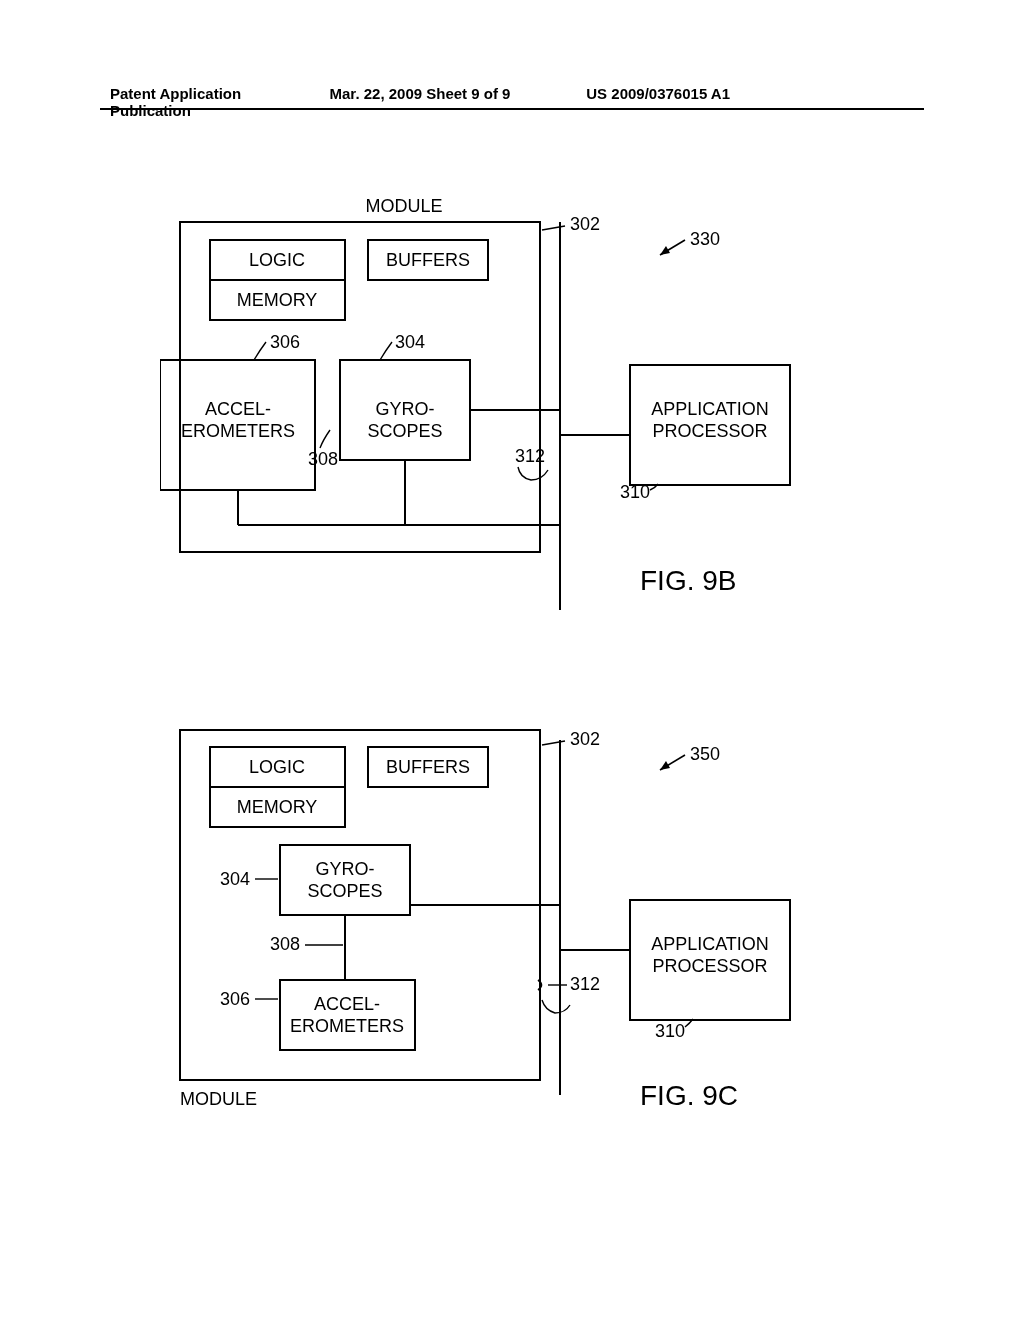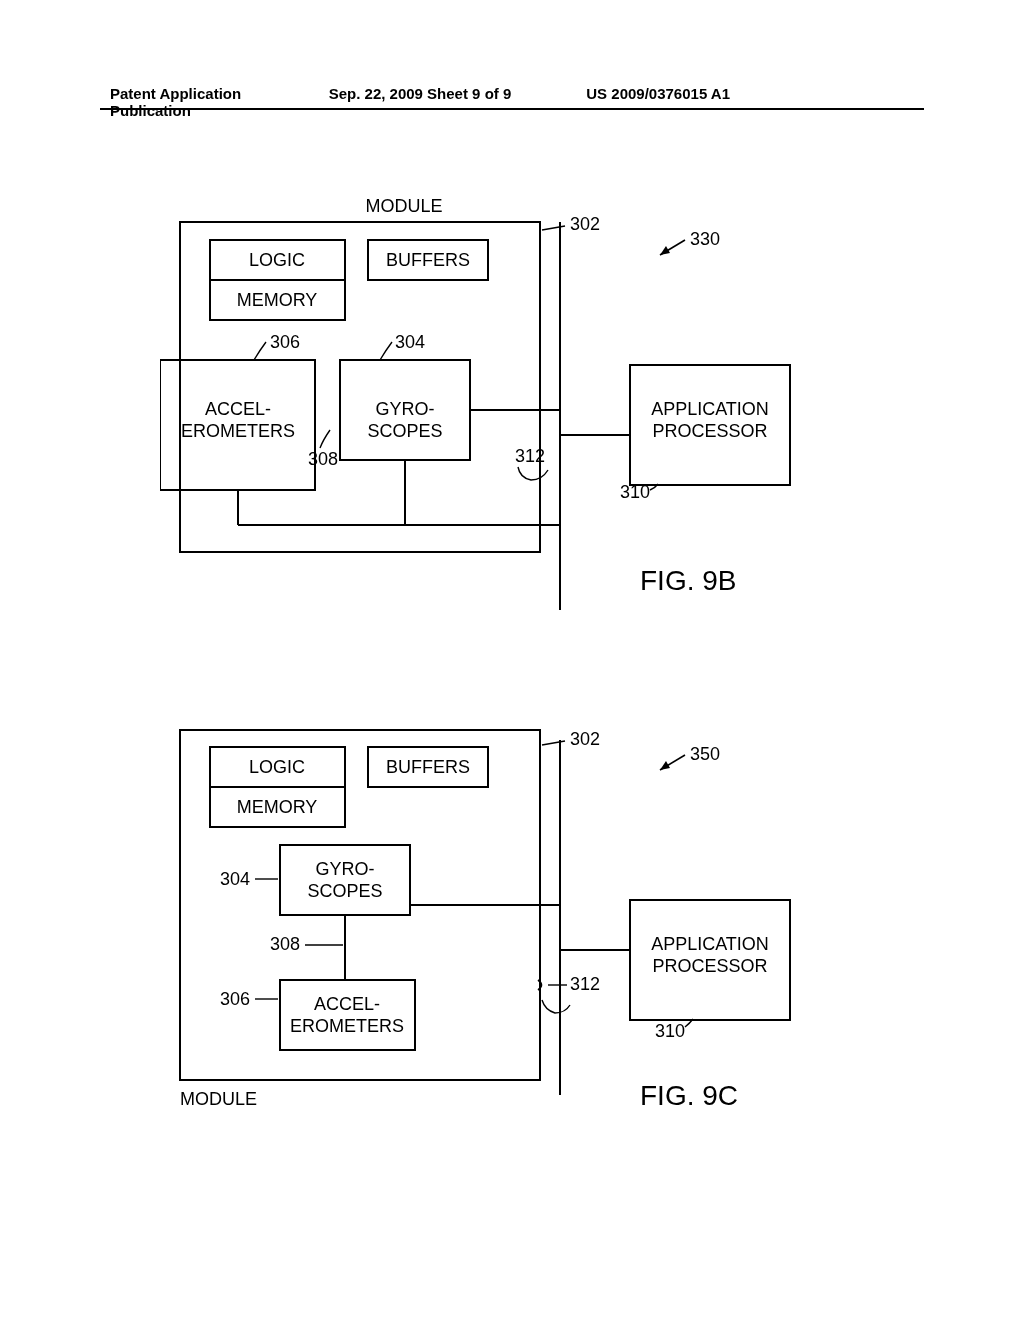--- a/index.html
+++ b/index.html
@@ -38,21 +38,21 @@
   .svg-fig {
     font-family: Arial, Helvetica, sans-serif;
     font-size: 28px;
   }
 </style>
 </head>
 <body>
 
 <div class="header">
   <div class="header-left">Patent Application Publication</div>
-  <div class="header-mid">Sep. 22, 2009  Sheet 9 of 9</div>
+  <div class="header-mid">Mar. 22, 2009  Sheet 9 of 9</div>
   <div class="header-right">US 2009/0376015 A1</div>
 </div>
 <div class="header-divider"></div>
 
 <svg width="740" height="420" style="top:190px; left:160px;">
 
   <text class="svg-text" x="244" y="22" text-anchor="middle">MODULE</text>
 
   <rect x="20" y="32" width="360" height="330" fill="none" stroke="#000" stroke-width="2"></rect>
 

